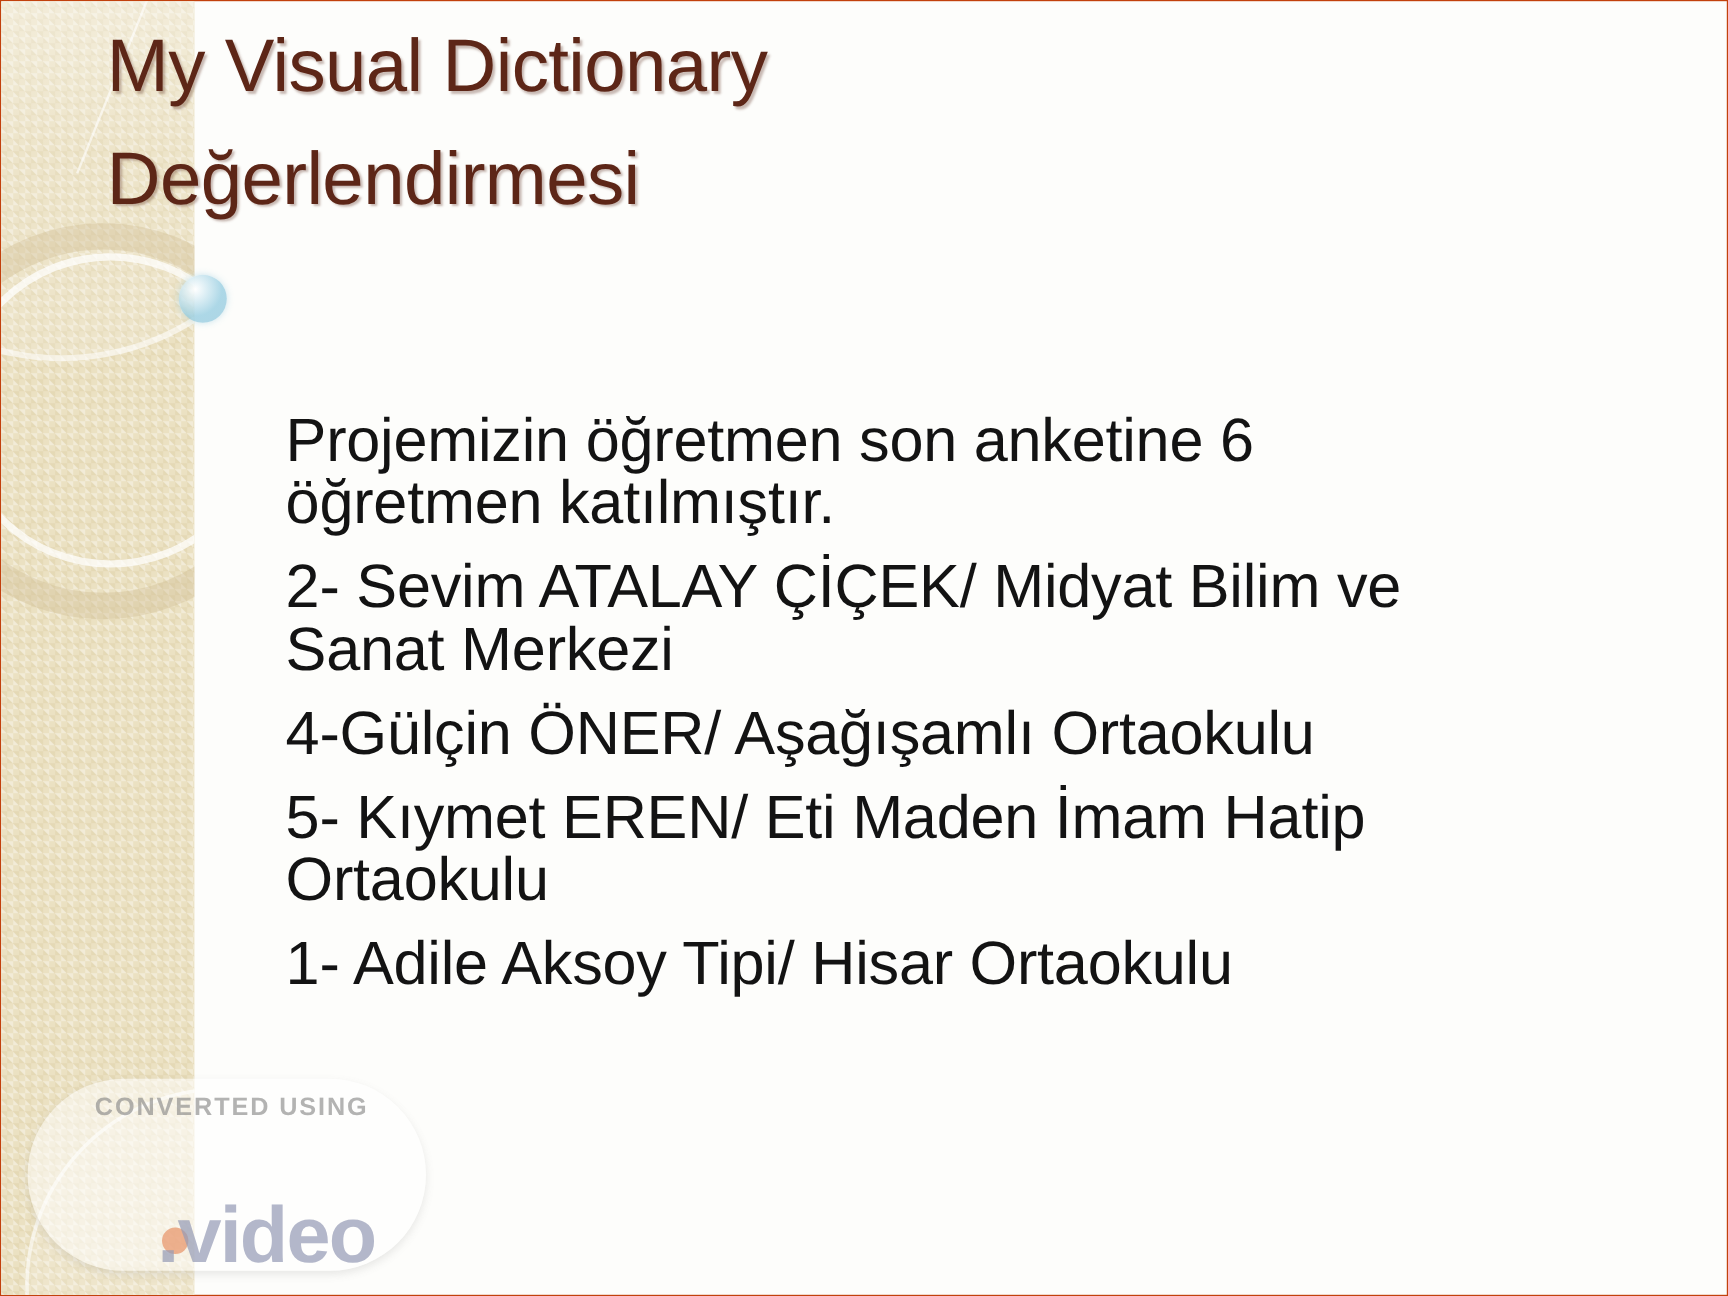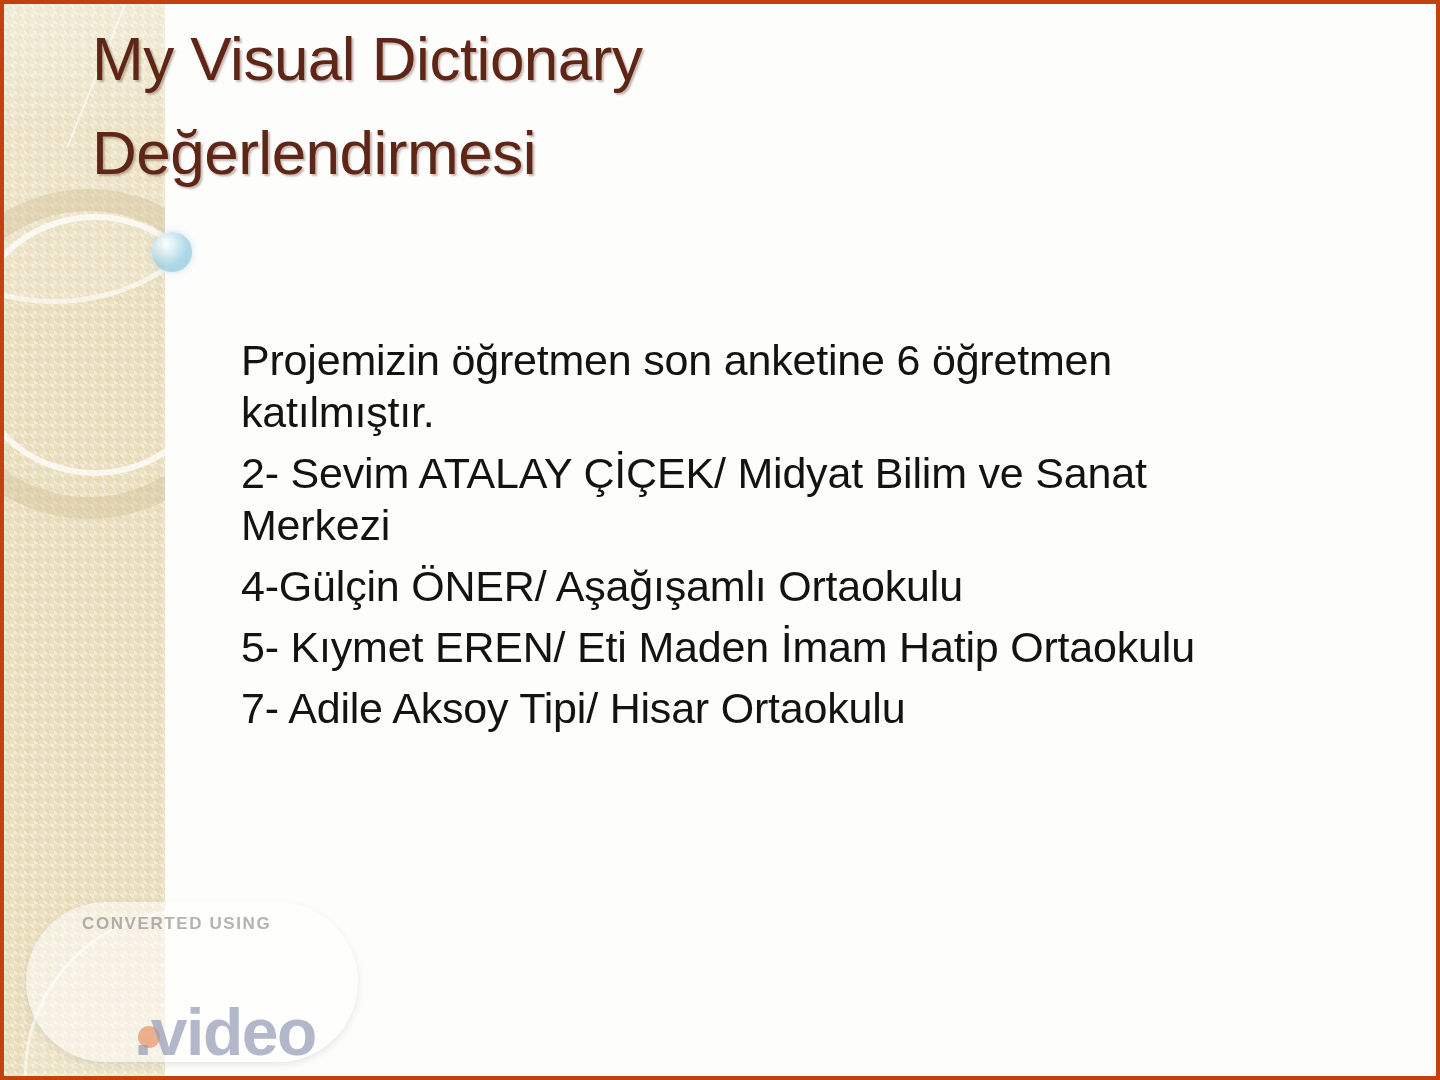--- a/index.html
+++ b/index.html
@@ -12,21 +12,21 @@
     font-family: "Liberation Sans", sans-serif;
   }
 
   .slide {
     position: relative;
     width: 1440px;
     height: 1080px;
     overflow: hidden;
     background: #fdfdfb;
     box-sizing: border-box;
-    border: 4px solid #c2410c;
+    border: 1px solid #c2410c;
     text-decoration: underline;
   }
 
   
   .left-panel {
     position: absolute;
     left: 0;
     top: 0;
     width: 161px;
     height: 1080px;
@@ -145,24 +145,24 @@
   
   .body-block {
     position: absolute;
     left: 237px;
     top: 322px;
     width: 1000px;
     z-index: 4;
   }
   .body-para {
     font-family: "Liberation Sans", sans-serif;
-    font-size: 43px;
+    font-size: 51px;
     line-height: 52px;
     color: #131313;
-    margin: 8px 0 9px 0;
+    margin: 18px 0 9px 0;
     letter-spacing: -0.2px;
   }
   .body-para.indent {
     text-indent: 4px;
   }
 
   
   .watermark {
     position: absolute;
     left: 22px;
@@ -173,21 +173,21 @@
     background: rgba(255,255,255,0.50);
     box-shadow: 0 3px 7px rgba(120,120,120,0.16);
     z-index: 6;
     pointer-events: none;
   }
   .wm-converted {
     position: absolute;
     left: 56px;
     top: 12px;
     font-family: "Liberation Sans", sans-serif;
-    font-size: 17px;
+    font-size: 21px;
     font-weight: 700;
     letter-spacing: 1.6px;
     color: rgba(132,132,132,0.62);
     white-space: nowrap;
   }
   .wm-automate {
     position: absolute;
     left: 12px;
     top: 32px;
     font-family: "Liberation Sans", sans-serif;
@@ -238,21 +238,21 @@
   <div class="title-block">
     <div class="title-line">My Visual Dictionary</div>
     <div class="title-line">Değerlendirmesi</div>
   </div>
 
   <div class="body-block">
     <p class="body-para">Projemizin öğretmen son anketine 6 öğretmen katılmıştır.</p>
     <p class="body-para">2- Sevim ATALAY ÇİÇEK/ Midyat Bilim ve Sanat Merkezi</p>
     <p class="body-para">4-Gülçin ÖNER/ Aşağışamlı Ortaokulu</p>
     <p class="body-para">5- Kıymet EREN/ Eti Maden İmam Hatip Ortaokulu</p>
-    <p class="body-para">7- Adile Aksoy Tipi/ Hisar Ortaokulu</p>
+    <p class="body-para">1- Adile Aksoy Tipi/ Hisar Ortaokulu</p>
   </div>
 
   <div class="watermark">
     <div class="wm-converted">CONVERTED USING</div>
     <div class="wm-dot"></div>
     <div class="wm-video">.video</div>
   </div>
 
 </div>
 

